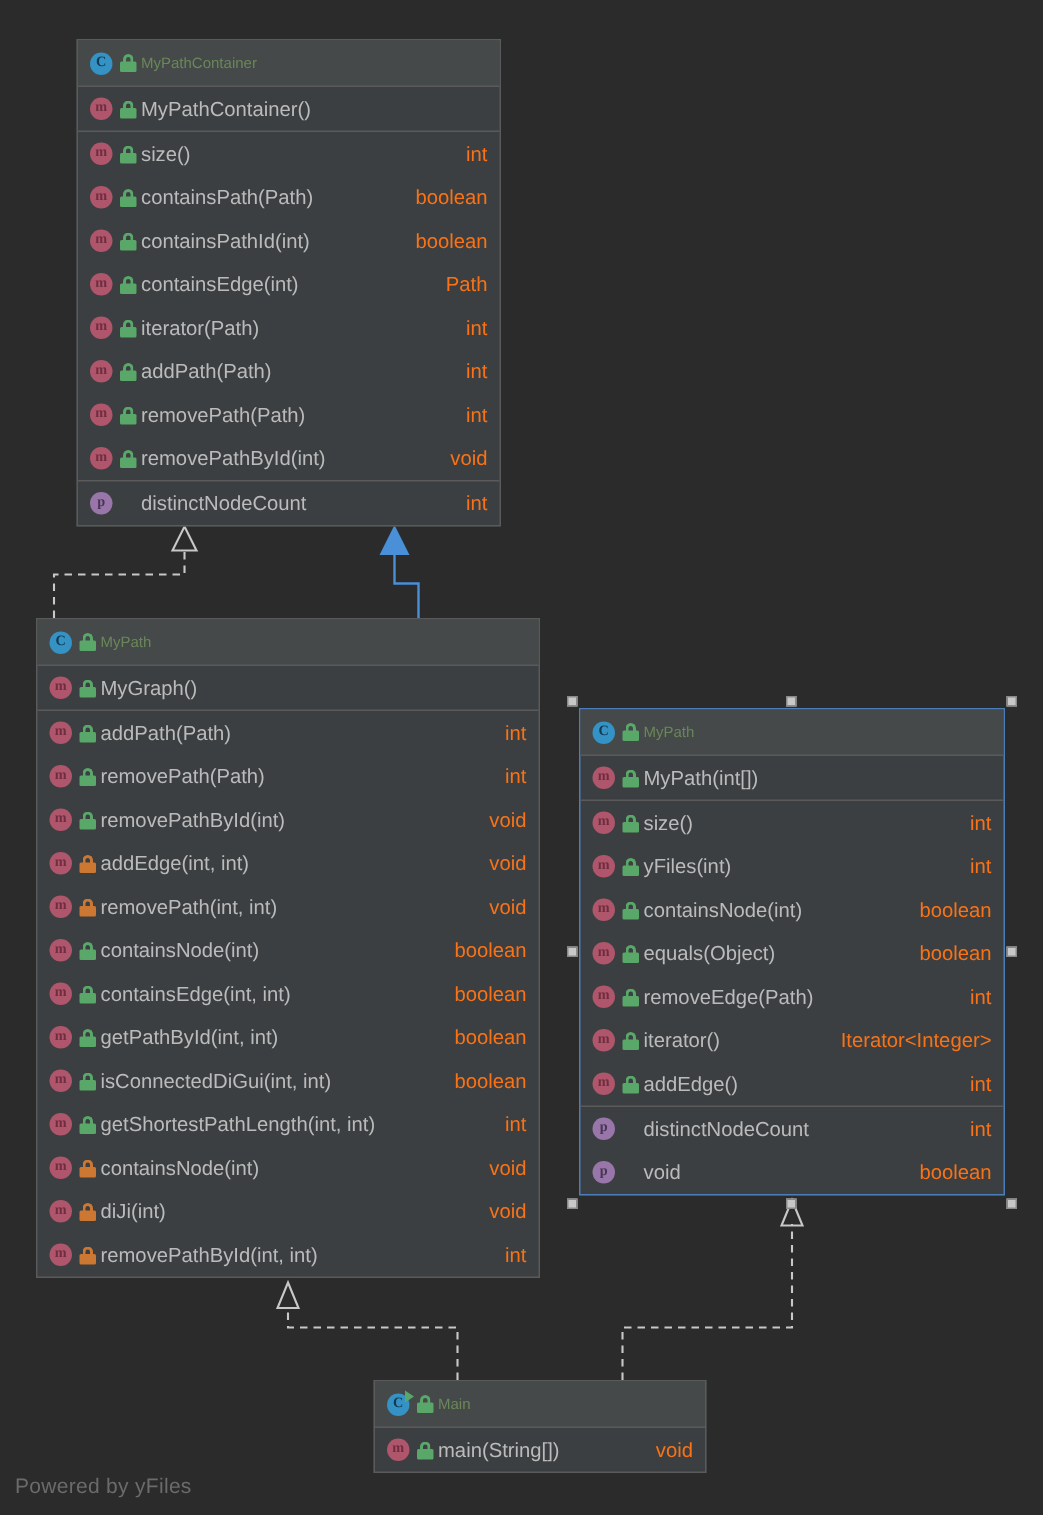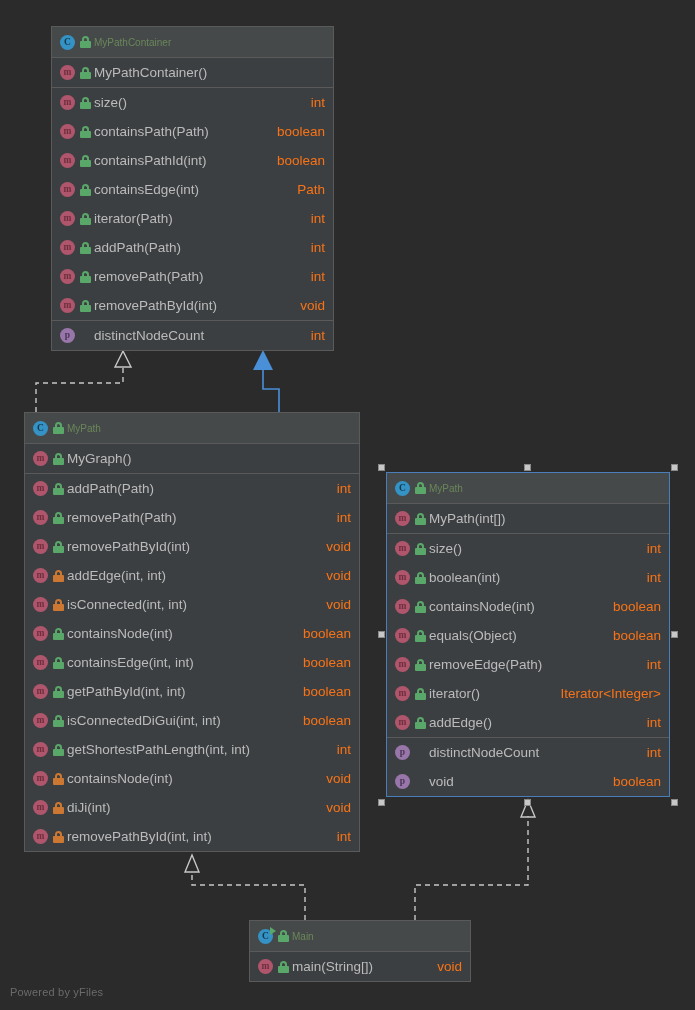--- a/index.html
+++ b/index.html
@@ -87,21 +87,21 @@
   
   .handle{
     position:absolute;width:7px;height:7px;
     background:#c8c8c8;border:1px solid #8a8a8a;
     box-sizing:border-box;
   }
 
   
   .wm{
     position:absolute;left:10px;bottom:12px;
-    color:#6b6b6b;font-size:11px;
+    color:#6b6b6b;font-size:14px;
     letter-spacing:.2px;
   }
 
   svg.edges{position:absolute;inset:0;width:695px;height:1010px;pointer-events:none;}
 </style>
 </head>
 <body>
 
 <div class="canvas">
 
@@ -288,21 +288,21 @@
           </span>
           <span class="nm">addEdge(int, int)</span>
           <span class="rt">void</span>
         </div>
       <div class="row">
           <span class="ic ic-m">m</span>
           <span class="lock prot">
             <span class="shackle"></span>
             <span class="body"></span>
           </span>
-          <span class="nm">isConnected(int, int)</span>
+          <span class="nm">removePath(int, int)</span>
           <span class="rt">void</span>
         </div>
       <div class="row">
           <span class="ic ic-m">m</span>
           <span class="lock pub">
             <span class="shackle"></span>
             <span class="body"></span>
           </span>
           <span class="nm">containsNode(int)</span>
           <span class="rt">boolean</span>
@@ -402,21 +402,21 @@
           </span>
           <span class="nm">size()</span>
           <span class="rt">int</span>
         </div>
       <div class="row">
           <span class="ic ic-m">m</span>
           <span class="lock pub">
             <span class="shackle"></span>
             <span class="body"></span>
           </span>
-          <span class="nm">boolean(int)</span>
+          <span class="nm">yFiles(int)</span>
           <span class="rt">int</span>
         </div>
       <div class="row">
           <span class="ic ic-m">m</span>
           <span class="lock pub">
             <span class="shackle"></span>
             <span class="body"></span>
           </span>
           <span class="nm">containsNode(int)</span>
           <span class="rt">boolean</span>

